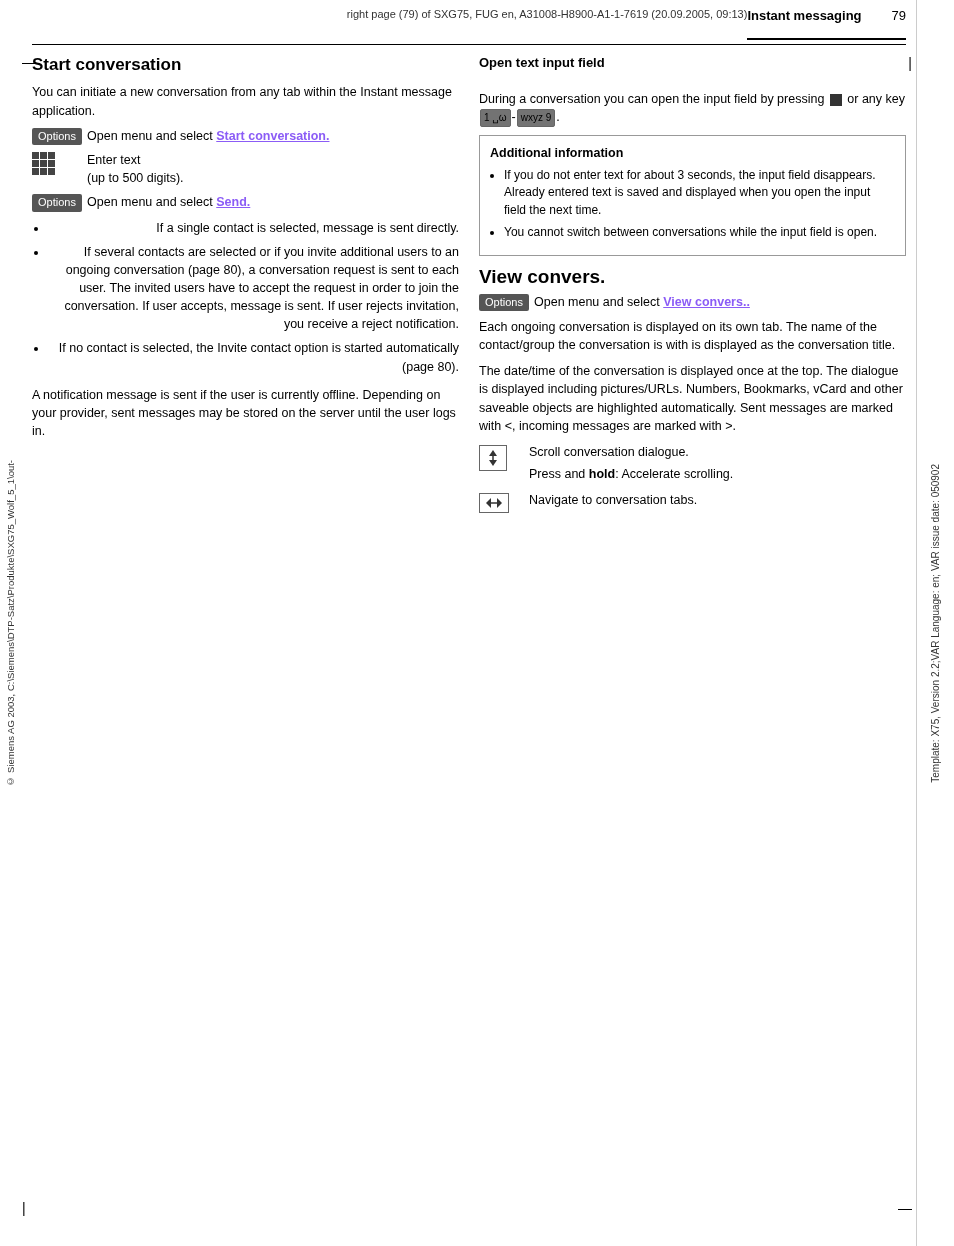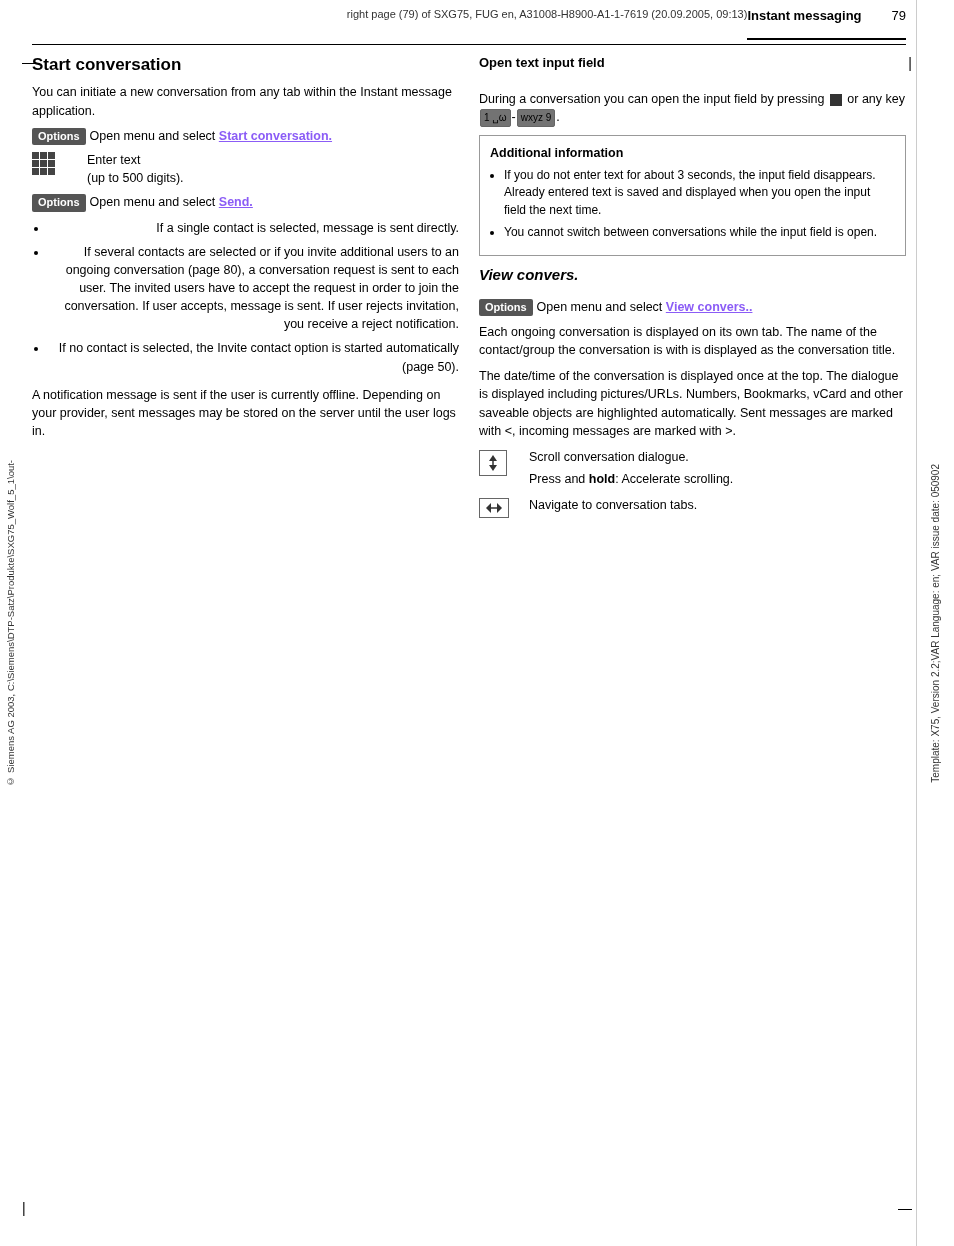--- a/index.html
+++ b/index.html
@@ -121,24 +121,23 @@
 
     
     .section-title {
       font-size: 17px;
       font-weight: bold;
       margin-bottom: 8px;
       line-height: 1.2;
     }
 
     .section-title-medium {
-      font-size: 15px;
-      font-weight: bold;
-      margin-bottom: 16px;
-      font-style: italic;
+      font-size: 19px;
+      font-weight: bold;
+      margin-bottom: 6px;
     }
 
     .subsection-title {
       font-size: 13px;
       font-weight: bold;
       margin-bottom: 20px;
     }
 
     
     .body-text {
@@ -146,21 +145,21 @@
       line-height: 1.45;
       margin-bottom: 8px;
     }
 
     
     .options-btn {
       display: inline-block;
       background: #555;
       color: #fff;
       font-size: 11px;
-      font-weight: bold;
+      font-weight: normal;
       padding: 1px 6px;
       border-radius: 2px;
       margin-right: 4px;
       vertical-align: middle;
     }
 
     
     .step-row {
       display: flex;
       align-items: flex-start;
@@ -367,21 +366,21 @@
           <span class="options-btn">Options</span>
         </div>
         <div class="step-text">
           Open menu and select <span class="bold-link">Send.</span>
         </div>
       </div>
 
       <ul class="bullet-list">
         <li>If a single contact is selected, message is sent directly.</li>
         <li>If several contacts are selected or if you invite additional users to an ongoing conversation (page 80), a conversation request is sent to each user. The invited users have to accept the request in order to join the conversation. If user accepts, message is sent. If user rejects invitation, you receive a reject notification.</li>
-        <li>If no contact is selected, the Invite contact option is started automatically (page 50).</li>
+        <li>If no contact is selected, the Invite contact option is started automatically (page 80).</li>
       </ul>
 
       <p class="body-text">A notification message is sent if the user is currently offline. Depending on your provider, sent messages may be stored on the server until the user logs in.</p>
 
     </div>
 
     <div class="col-right">
 
       <div class="subsection-title">Open text input field</div>
 

